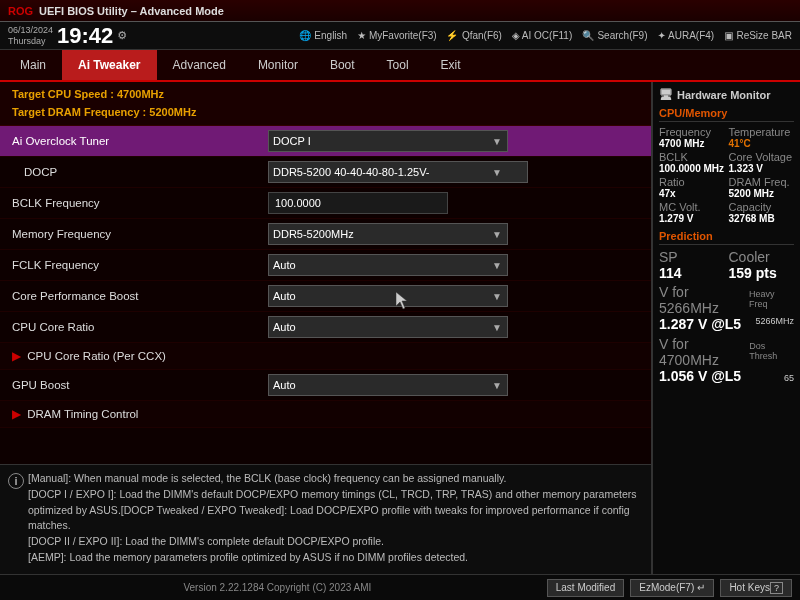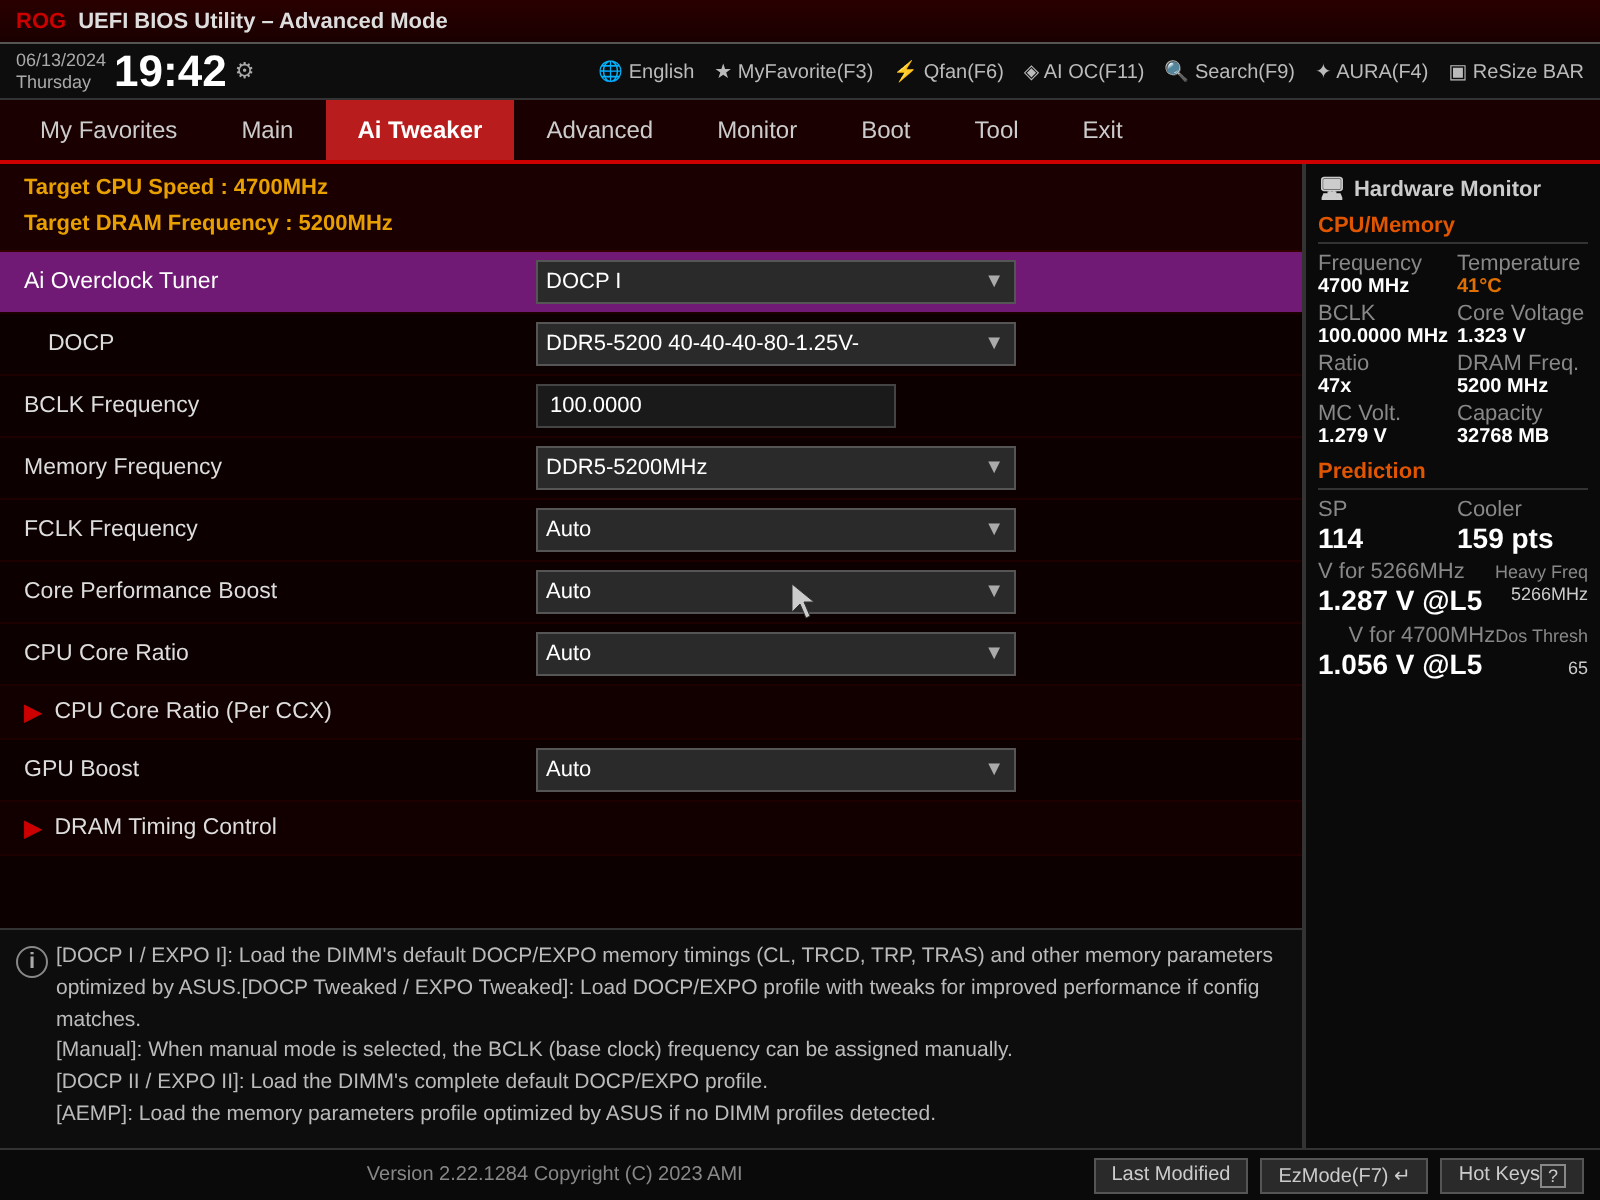--- a/index.html
+++ b/index.html
@@ -278,21 +278,21 @@
     .pred-row {
       display: grid;
       grid-template-columns: 1fr 1fr;
       gap: 2px 4px;
       margin-bottom: 3px;
     }
     .pred-item {
       display: flex;
       flex-direction: column;
     }
-    .pred-label { color: #888; font-size: 11px; }
+    .pred-label { color: #888; font-size: 14px; }
     .pred-value { color: #fff; font-size: 14px; font-weight: bold; }
     .pred-sub { color: #888; font-size: 9px; }
     .pred-sub-val { color: #ccc; font-size: 9px; }
 
     
     .status-bar {
       background: #0a0a0a;
       border-top: 1px solid #333;
       height: 26px;
       display: flex;
@@ -362,21 +362,20 @@
     <span class="info-icon-item">★ MyFavorite(F3)</span>
     <span class="info-icon-item">⚡ Qfan(F6)</span>
     <span class="info-icon-item">◈ AI OC(F11)</span>
     <span class="info-icon-item">🔍 Search(F9)</span>
     <span class="info-icon-item">✦ AURA(F4)</span>
     <span class="info-icon-item">▣ ReSize BAR</span>
   </div>
 </div>
 
 <div class="nav-tabs">
-  <button class="nav-tab">My Favorites</button>
   <button class="nav-tab">Main</button>
   <button class="nav-tab active">Ai Tweaker</button>
   <button class="nav-tab">Advanced</button>
   <button class="nav-tab">Monitor</button>
   <button class="nav-tab">Boot</button>
   <button class="nav-tab">Tool</button>
   <button class="nav-tab">Exit</button>
 </div>
 
 <div class="main-layout">
@@ -404,21 +403,21 @@
             </select>
             <span class="dropdown-arrow">▼</span>
           </div>
         </div>
       </div>
 
       <div class="setting-row">
         <div class="setting-label" style="padding-left:24px">DOCP</div>
         <div class="setting-control">
           <div class="dropdown-wrapper">
-            <select style="width:240px">
+            <select style="width:260px">
               <option>DDR5-5200 40-40-40-80-1.25V-</option>
             </select>
             <span class="dropdown-arrow">▼</span>
           </div>
         </div>
       </div>
 
       <div class="setting-row">
         <div class="setting-label">BCLK Frequency</div>
         <div class="setting-control">
@@ -493,22 +492,22 @@
 
       <div class="section-header">
         <span class="expand-icon">▶</span>
         <span class="section-header-text">DRAM Timing Control</span>
       </div>
 
     </div>
 
     <div class="info-text-area">
       <div class="info-icon-circle">i</div>
+      <p>[Manual]: When manual mode is selected, the BCLK (base clock) frequency can be assigned manually.</p>
       <p>[DOCP I / EXPO I]: Load the DIMM's default DOCP/EXPO memory timings (CL, TRCD, TRP, TRAS) and other memory parameters optimized by ASUS.[DOCP Tweaked / EXPO Tweaked]: Load DOCP/EXPO profile with tweaks for improved performance if config matches.</p>
-      <p>[Manual]: When manual mode is selected, the BCLK (base clock) frequency can be assigned manually.</p>
       <p>[DOCP II / EXPO II]: Load the DIMM's complete default DOCP/EXPO profile.</p>
       <p>[AEMP]: Load the memory parameters profile optimized by ASUS if no DIMM profiles detected.</p>
     </div>
 
   </div>
 
   <div class="right-panel">
 
     <div class="hw-monitor-title">
       <span>🖥</span>

